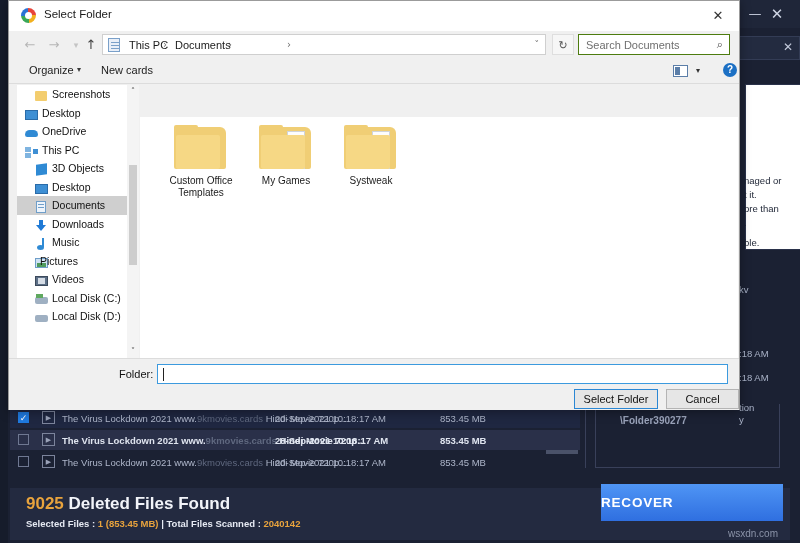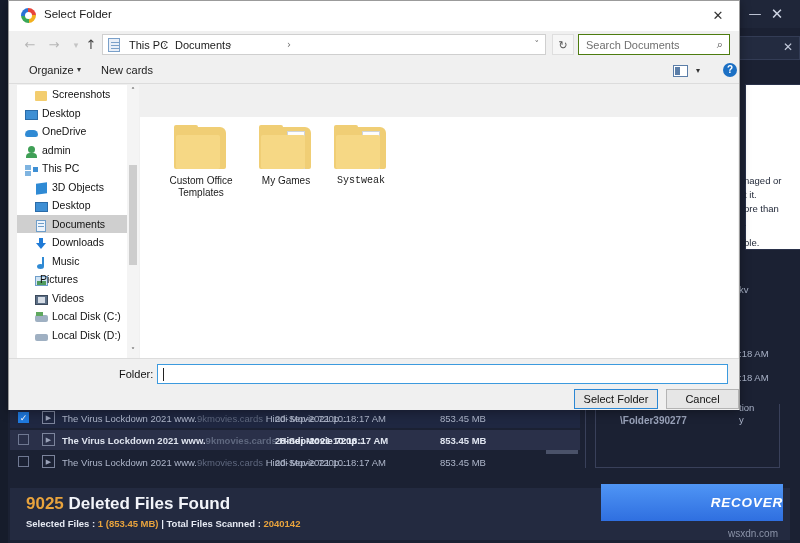--- a/index.html
+++ b/index.html
@@ -111,21 +111,21 @@
   #footer-title .num { color: #e8a33d; }
   #footer-sub {
     position: absolute; left: 16px; top: 30px;
     font-size: 9.5px; color: #e6eaf3; font-weight: bold;
   }
   #footer-sub .amber { color: #e8a33d; font-weight: bold; }
   #recover-btn {
     position: absolute; left: 601px; top: 484px; width: 182px; height: 37px;
     background: linear-gradient(#4f95f5, #2f6fe0);
     color: #ffffff; font-size: 13.5px; font-weight: bold; letter-spacing: .8px;
-    text-align: right; line-height: 37px; font-style: italic;
+    text-align: left; line-height: 37px;
   }
   #watermark {
     position: absolute; left: 728px; top: 528px;
     font-size: 10px; color: #8b93a8;
   }
   #left-strip {
     position: absolute; left: 0; top: 0; width: 8px; height: 543px;
     background: #161c2b;
   }
 
@@ -458,27 +458,20 @@
         <span class="side-ico" style="left: 8px;">
           <span style="position:absolute;left:0;top:3px;width:13px;height:10px;background:#3e8fd4;border:1px solid #2a6ba8;"></span>
         </span>
         <span class="side-lbl" style="left: 25px;">Desktop</span>
       </div>
       <div class="side-item">
         <span class="side-ico" style="left: 8px;">
           <span style="position:absolute;left:0;top:5px;width:13px;height:7px;background:#2f8ad4;border-radius:6px 6px 3px 3px;"></span>
         </span>
         <span class="side-lbl" style="left: 25px;">OneDrive</span>
-      </div>
-      <div class="side-item">
-        <span class="side-ico" style="left: 8px;">
-          <span style="position:absolute;left:3px;top:2px;width:7px;height:7px;border-radius:50%;background:#3f9f56;"></span>
-          <span style="position:absolute;left:1px;top:9px;width:11px;height:5px;border-radius:4px 4px 0 0;background:#3f9f56;"></span>
-        </span>
-        <span class="side-lbl" style="left: 25px;">admin</span>
       </div>
       <div class="side-item">
         <span class="side-ico" style="left: 8px;">
           <span style="position:absolute;left:0;top:3px;width:6px;height:5px;background:#7fb4e0;"></span>
           <span style="position:absolute;left:0;top:9px;width:6px;height:5px;background:#7fb4e0;"></span>
           <span style="position:absolute;left:8px;top:5px;width:5px;height:5px;background:#3e8fd4;"></span>
         </span>
         <span class="side-lbl" style="left: 25px;">This PC</span>
       </div>
       <div class="side-item">
@@ -568,21 +561,21 @@
             <i style="top:12px"></i>
             <i class="blue" style="top:16px"></i>
             <i style="top:23px"></i>
             <i style="top:27px"></i>
             <i style="top:31px"></i>
           </div>
           <div class="f-front"></div>
         </div>
         <div class="folder-label">My Games</div>
       </div>
-      <div class="folder-item" style="left: 171px; font-family: Liberation Mono, monospace;">
+      <div class="folder-item" style="left: 181px;">
         <div class="folder-glyph">
           <div class="f-tab"></div>
           <div class="f-back"></div>
           <div class="f-paper">
             <i style="top:4px"></i>
             <i style="top:8px"></i>
             <i style="top:12px"></i>
             <i class="blue" style="top:16px"></i>
             <i style="top:23px"></i>
             <i style="top:27px"></i>

